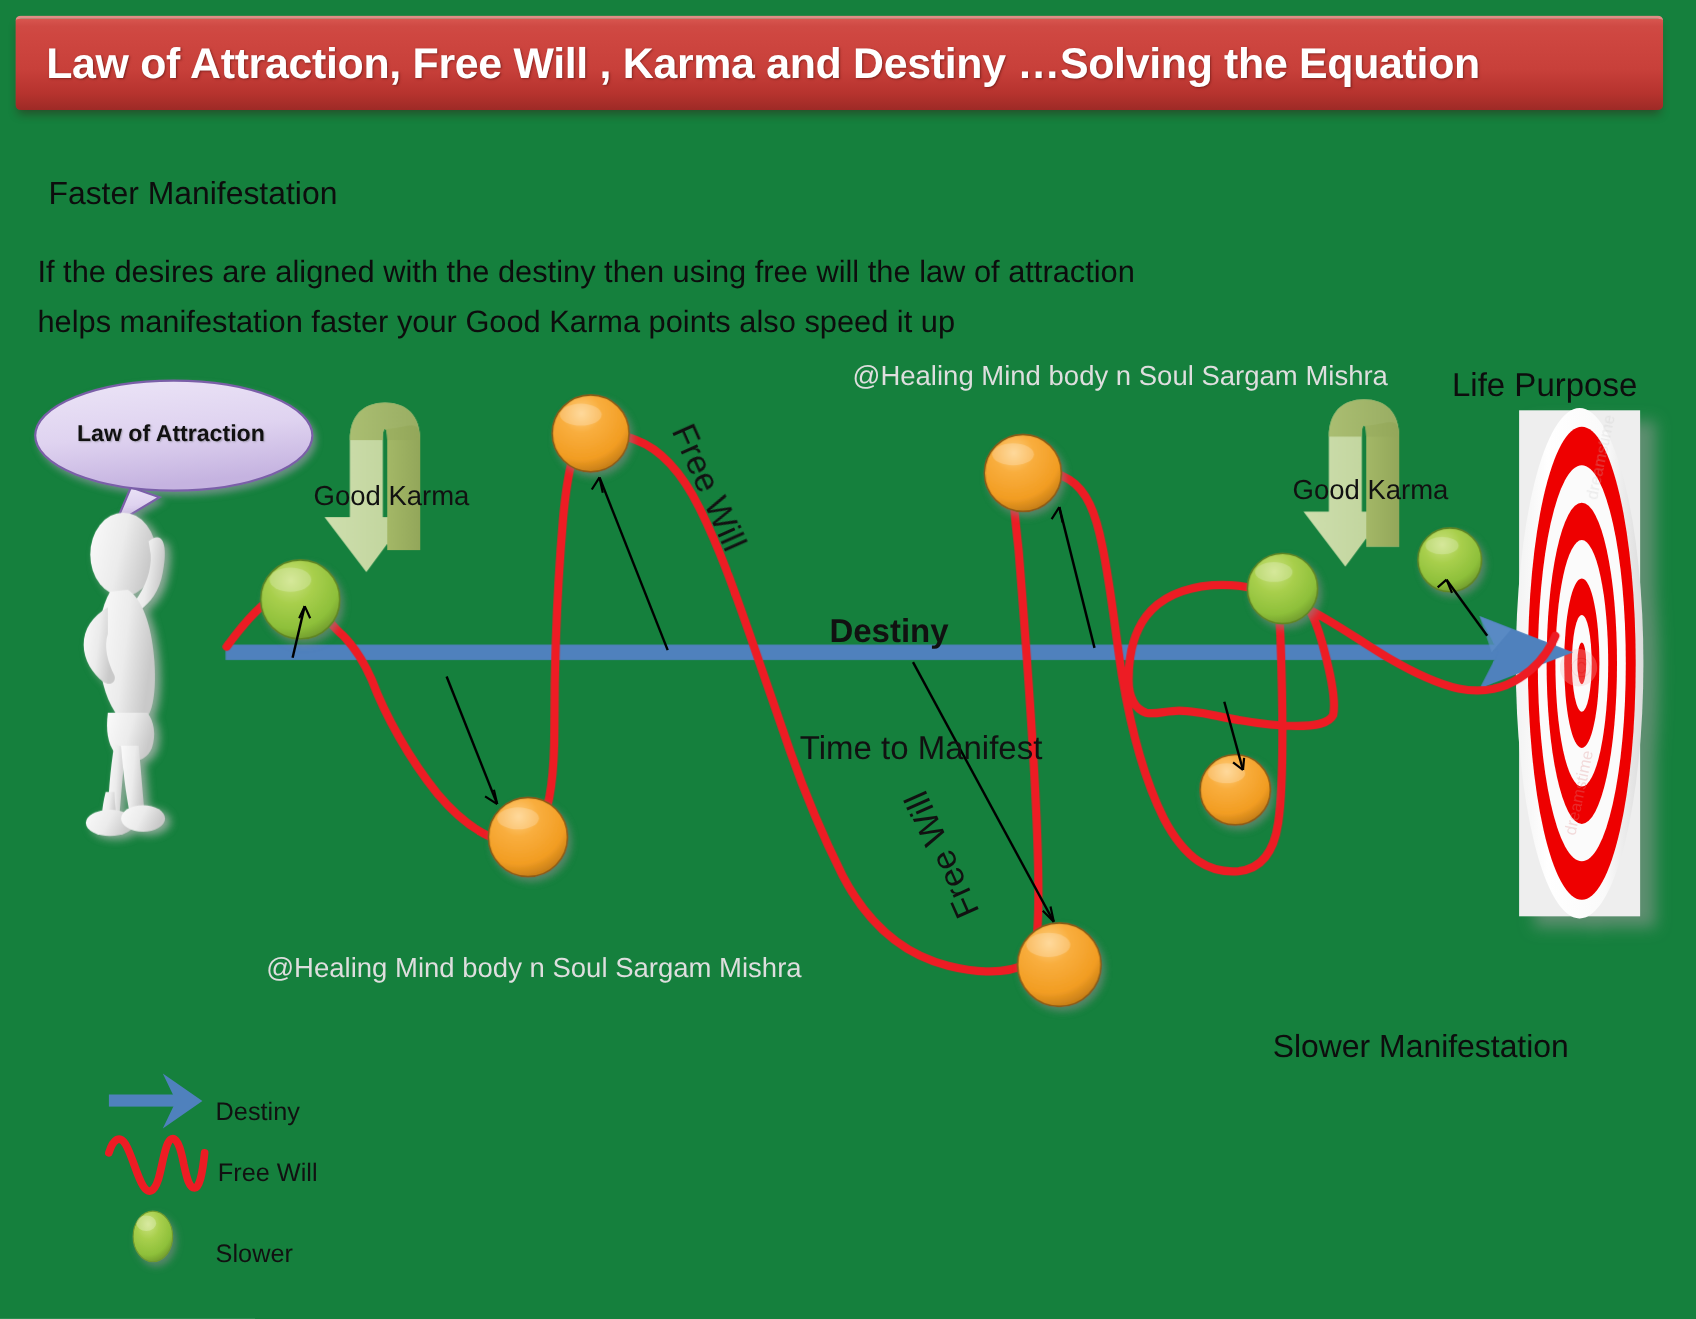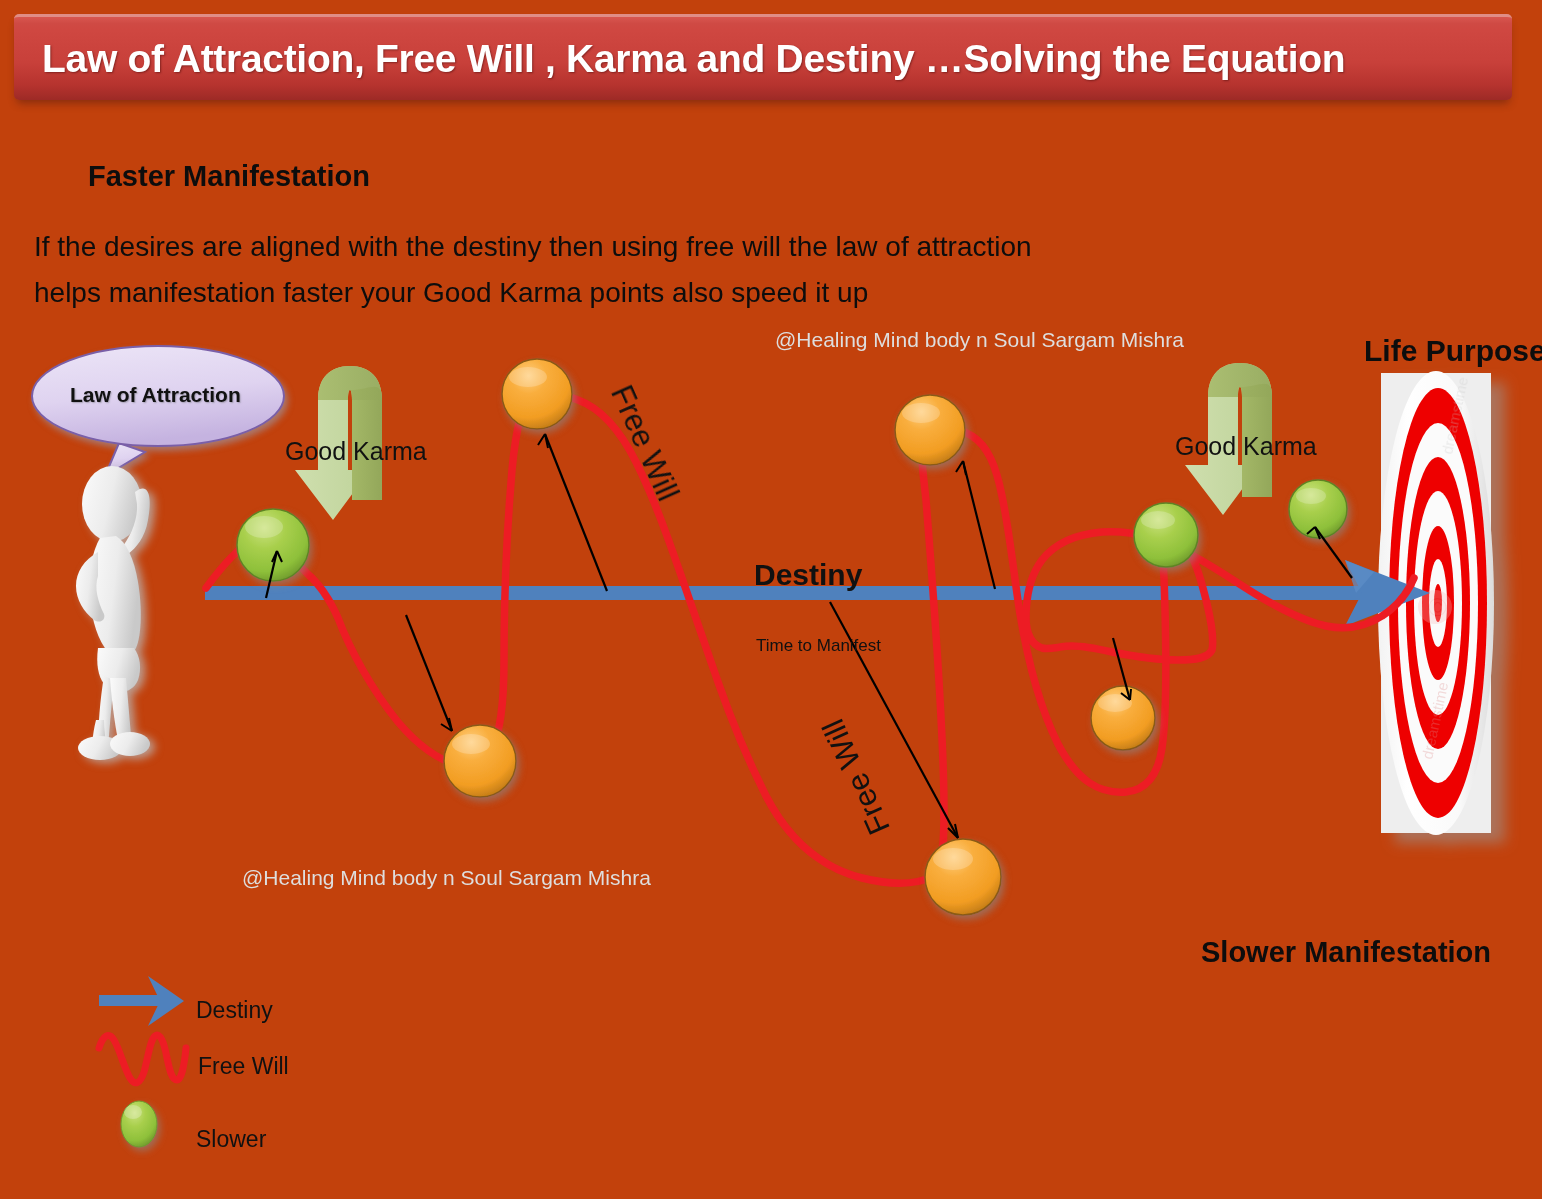--- a/index.html
+++ b/index.html
@@ -7,21 +7,21 @@
     padding: 0;
     background: #ffffff;
   }
   body {
     font-family: "Liberation Sans", sans-serif;
   }
   #stage {
     position: relative;
     width: 1542px;
     height: 1199px;
-    background: #c2410c;
+    background: #15803d;
     overflow: hidden;
   }
 
   
   #title-banner {
     position: absolute;
     left: 14px;
     top: 14px;
     width: 1498px;
     height: 86px;
@@ -42,44 +42,43 @@
     font-size: 39px;
     font-weight: bold;
     letter-spacing: -0.3px;
     white-space: nowrap;
     text-shadow: 1px 1px 2px rgba(80,15,12,0.55);
   }
 
   
   .hdr-bold {
     position: absolute;
-    font-weight: bold;
+    font-weight: normal;
     color: #0d0d0d;
     white-space: nowrap;
-    margin-left: 44px;
   }
   #faster-heading { left: 44px;  top: 160px; font-size: 29px; }
   #slower-heading { left: 1157px; top: 936px; font-size: 29px; }
   #life-purpose   { left: 1320px; top: 334px; font-size: 30px; }
 
   .body-para {
     position: absolute;
     color: #0d0d0d;
     font-size: 28px;
     line-height: 46px;
     white-space: pre-line;
   }
   #top-para    { left: 34px;  top: 224px; width: 1300px; }
   #bottom-para { left: 466px; top: 1032px; width: 1060px; }
 
   
   .watermark {
     position: absolute;
     color: #dedede;
-    font-size: 21px;
+    font-size: 25px;
     white-space: nowrap;
   }
   #watermark-top    { left: 775px; top: 328px; }
   #watermark-bottom { left: 242px; top: 866px; }
 
   
   #diagram {
     position: absolute;
     left: 0;
     top: 0;
@@ -91,23 +90,22 @@
   .dlabel {
     position: absolute;
     color: #111111;
     white-space: nowrap;
   }
   #label-destiny {
     left: 754px; top: 558px;
     font-size: 30px; font-weight: bold;
   }
   #label-time-to-manifest {
-    left: 727px; top: 636px;
-    font-size: 17px;
-    margin-left: 29px;
+    left: 727px; top: 664px;
+    font-size: 30px;
   }
   #label-good-karma-1 { left: 285px;  top: 437px; font-size: 25px; }
   #label-good-karma-2 { left: 1175px; top: 432px; font-size: 25px; }
   #label-free-will-1 {
     left: 636px; top: 380px;
     font-size: 31px;
     transform: rotate(66deg);
     transform-origin: left top;
   }
   #label-free-will-2 {

